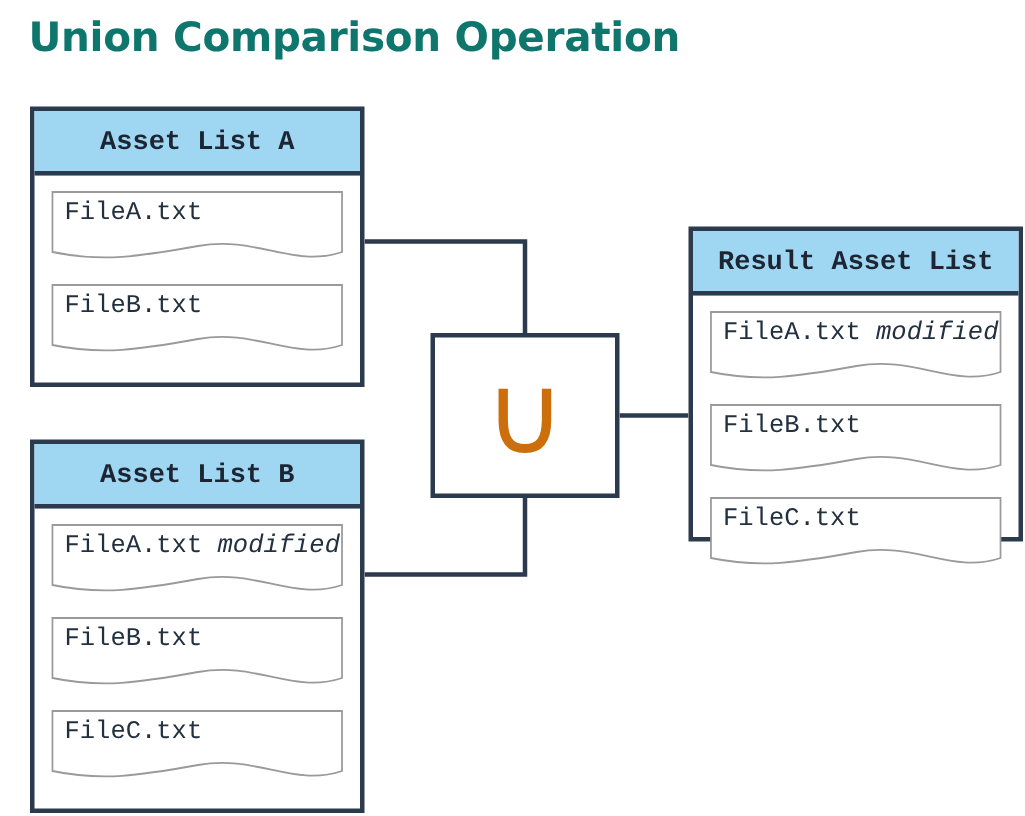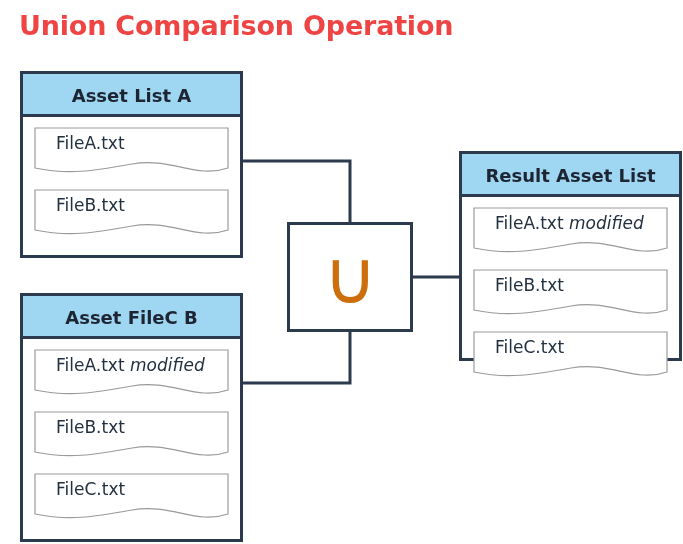--- a/index.html
+++ b/index.html
@@ -15,40 +15,41 @@
     font-family: "DejaVu Sans", sans-serif;
     -webkit-font-smoothing: antialiased;
   }
 
   #diagram-title {
     position: absolute;
     left: 19px;
     top: 10px;
     font-size: 27px;
     font-weight: bold;
-    color: #ef4444;
+    color: #0f766e;
     letter-spacing: -0.2px;
     white-space: nowrap;
   }
 
   
   #connectors {
     position: absolute;
     left: 0;
     top: 0;
     width: 683px;
     height: 544px;
   }
 
   
   .panel {
     position: absolute;
     box-sizing: border-box;
     border: 3px solid #2c3a4e;
     background: #ffffff;
+    font-family: Liberation Mono, monospace;
   }
   .panel-header {
     box-sizing: border-box;
     background: #9fd6f2;
     border-bottom: 3px solid #2c3a4e;
     color: #1d2533;
     font-size: 18px;
     font-weight: bold;
     text-align: center;
     line-height: 43px;
@@ -72,21 +73,21 @@
   .doc-item svg {
     position: absolute;
     left: 0;
     top: 0;
     width: 100%;
     height: 100%;
     display: block;
   }
   .doc-label {
     position: absolute;
-    left: 22px;
+    left: 9px;
     top: 6px;
     font-size: 17px;
     color: #22303f;
     white-space: nowrap;
   }
   .doc-label em {
     font-style: italic;
   }
 
   
@@ -146,21 +147,21 @@
       </svg>
       <div class="doc-label">
         <span>FileB.txt</span>
       </div>
     </div>
 
   </div>
 </div>
 
 <div class="panel" id="panel-b" style="left:20px; top:293px; width:223px; height:249px;">
-  <div class="panel-header">Asset FileC B</div>
+  <div class="panel-header">Asset List B</div>
   <div class="panel-body">
 
     <div class="doc-item">
       <svg viewBox="0 0 199 50" preserveAspectRatio="none">
         <path d="M 1,1 L 198,1 L 198,41 C 165,52 140,30 100,37 C 60,44 35,48 1,41 Z" fill="#ffffff" stroke="#9a9a9a" stroke-width="1.2"></path>
       </svg>
       <div class="doc-label">
         <span>FileA.txt</span>
         <em>modified</em>
       </div>

